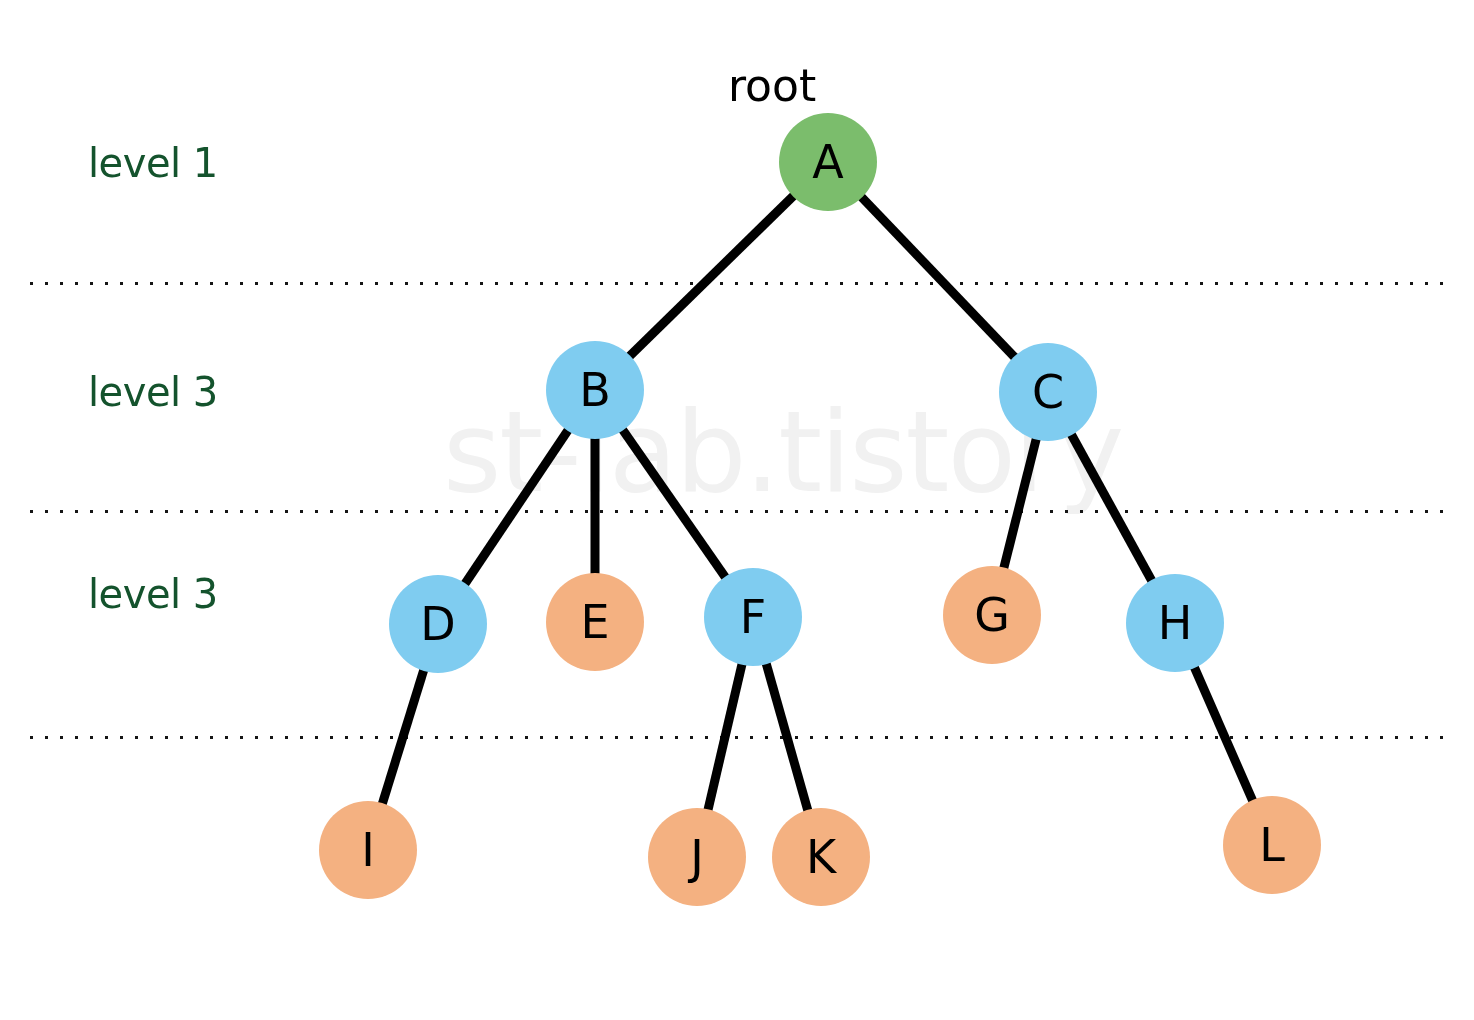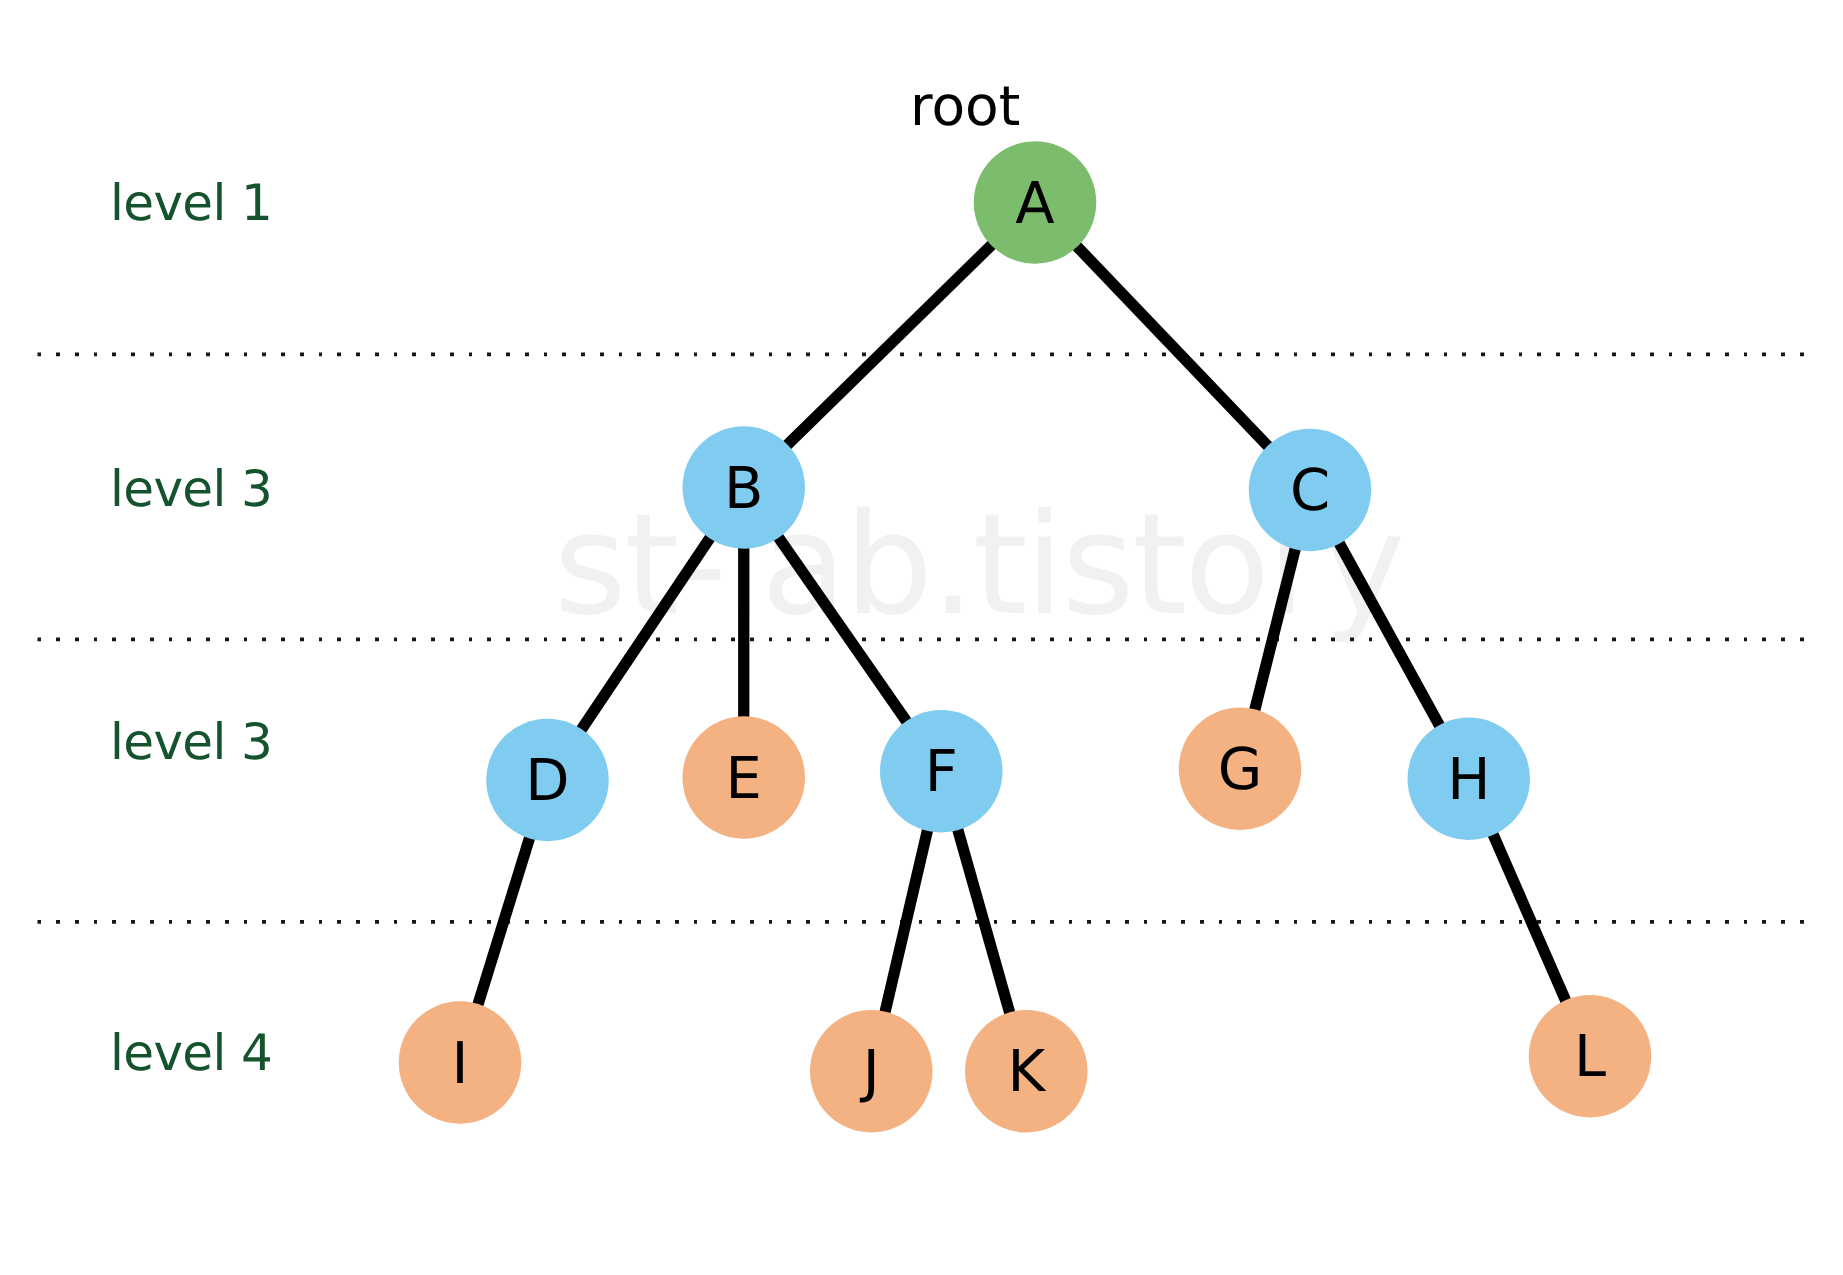--- a/index.html
+++ b/index.html
@@ -122,15 +122,14 @@
       <text x="821" y="857" dy="0.35em" text-anchor="middle" fill="#000000" font-size="46" font-weight="500" font-family="&quot;DejaVu Sans&quot;, &quot;Liberation Sans&quot;, sans-serif">K</text>
       <circle cx="1272" cy="845" r="49" fill="#f4b181"></circle>
       <text x="1272" y="845" dy="0.35em" text-anchor="middle" fill="#000000" font-size="46" font-weight="500" font-family="&quot;DejaVu Sans&quot;, &quot;Liberation Sans&quot;, sans-serif">L</text>
     </svg>
 
   <div class="root-caption">root</div>
 
   <div class="level-label" id="level-label-1">level 1</div>
   <div class="level-label" id="level-label-2">level 3</div>
   <div class="level-label" id="level-label-3">level 3</div>
-  <div class="level-label" id="level-label-4">level 4</div>
 
 </div>
 
 </body></html>

